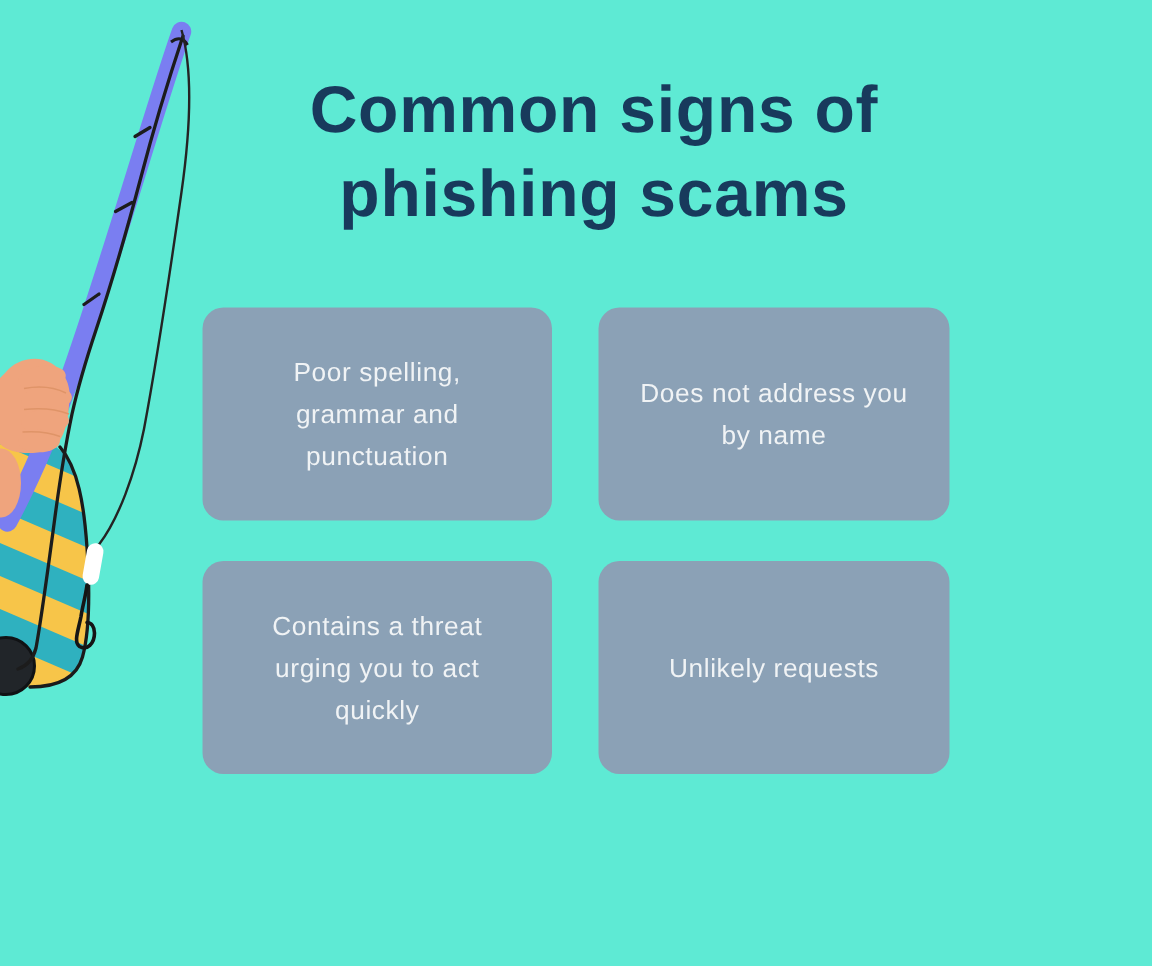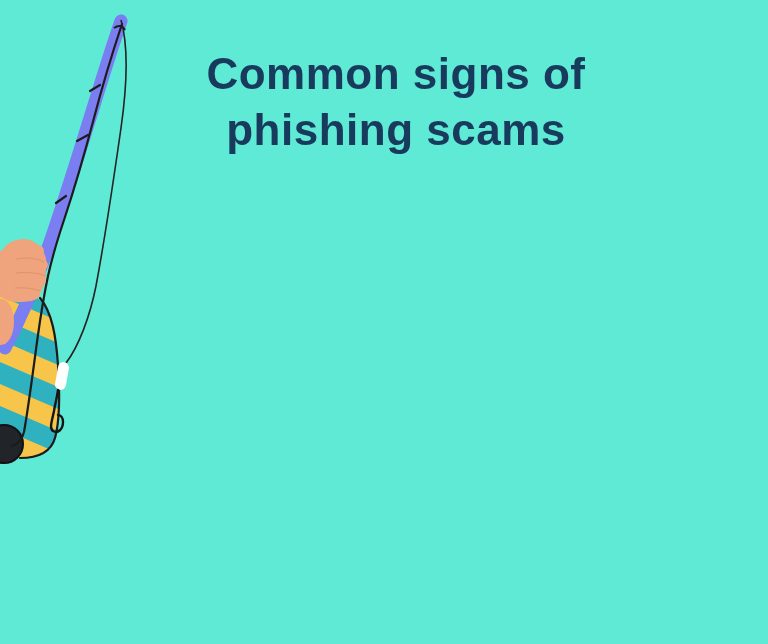--- a/index.html
+++ b/index.html
@@ -116,14 +116,33 @@
     <g transform="translate(62,376) rotate(10)">
       <rect x="-5.5" y="-14" width="11" height="28" rx="5.5" fill="#ffffff"></rect>
     </g>
 
     <path d="M 58,390 C 57,398 55,404 54,411 C 52,421 49,428 53,431 C 58,434 63,429 63,422 C 63,418 61,415 58,415" fill="none" stroke="#151515" stroke-width="2.4" stroke-linecap="round"></path>
   </svg>
 
   <h1 class="title">Common signs of
 phishing scams</h1>
 
+  <div class="cards">
+    <div class="card">
+      <span class="card-label">Poor spelling,
+grammar and
+punctuation</span>
+    </div>
+    <div class="card">
+      <span class="card-label">Does not address you
+by name</span>
+    </div>
+    <div class="card">
+      <span class="card-label">Contains a threat
+urging you to act
+quickly</span>
+    </div>
+    <div class="card">
+      <span class="card-label">Unlikely requests</span>
+    </div>
+  </div>
 
 </div>
 
 </body></html>

